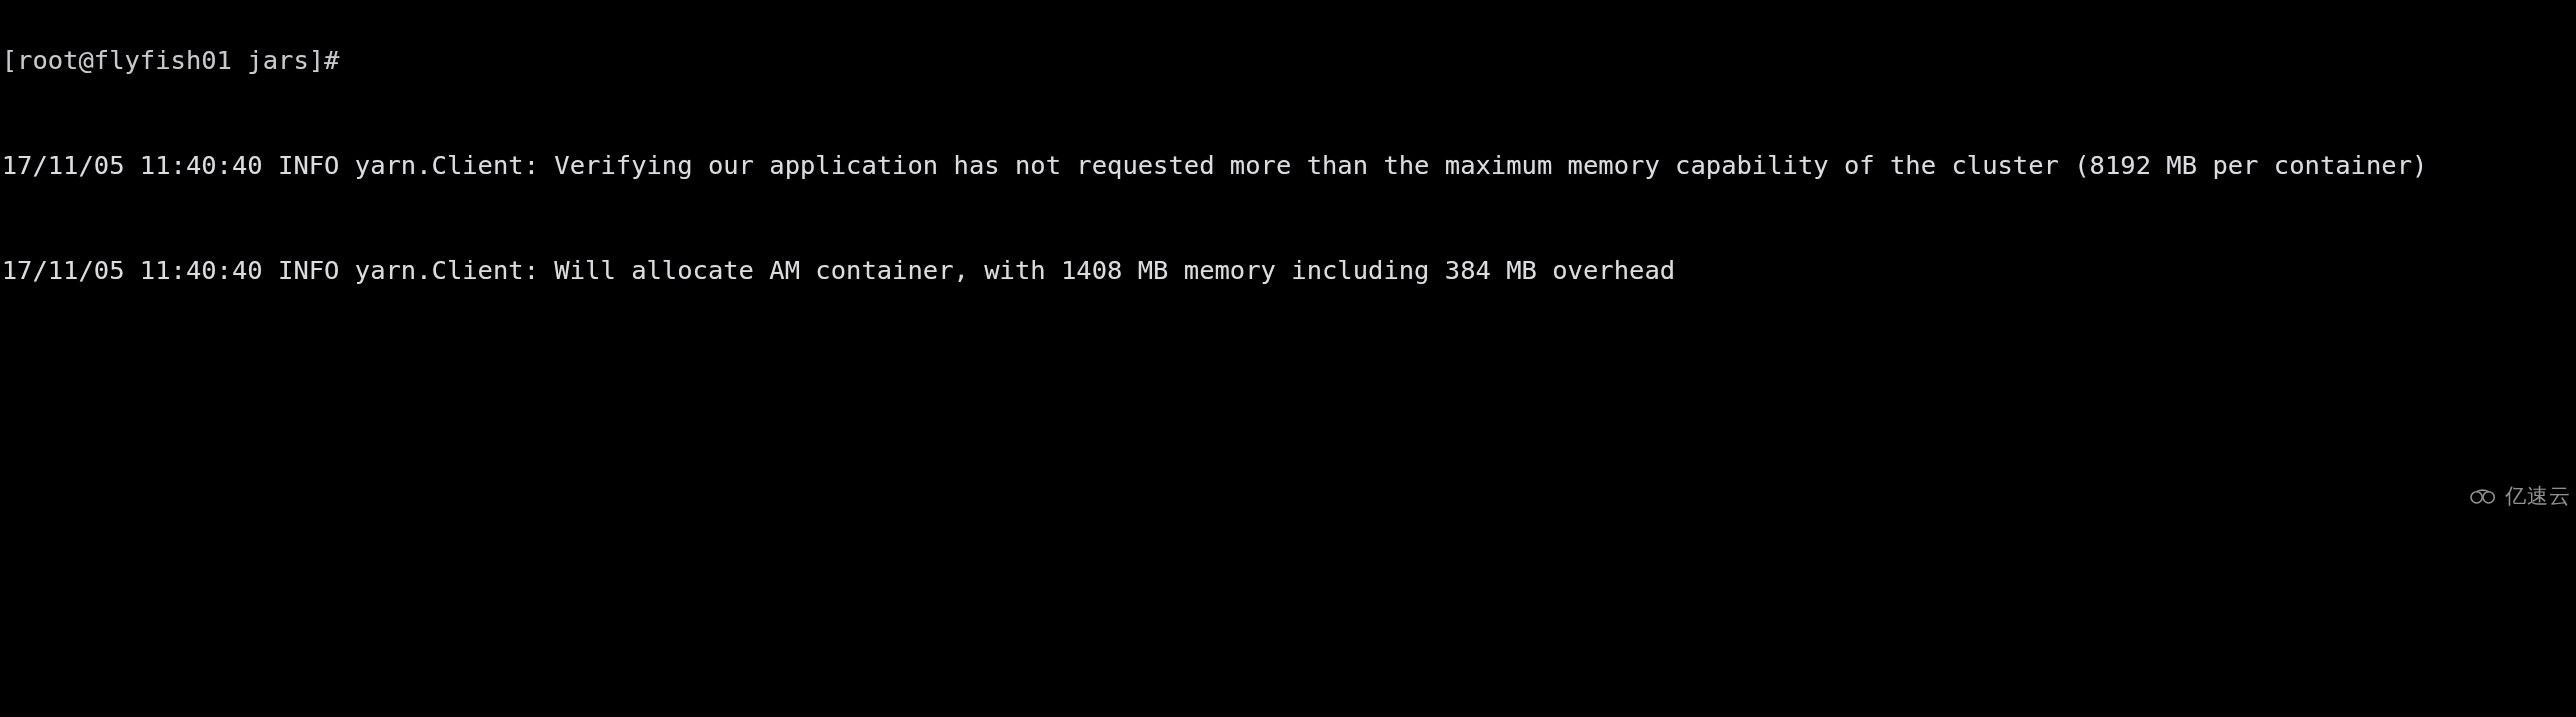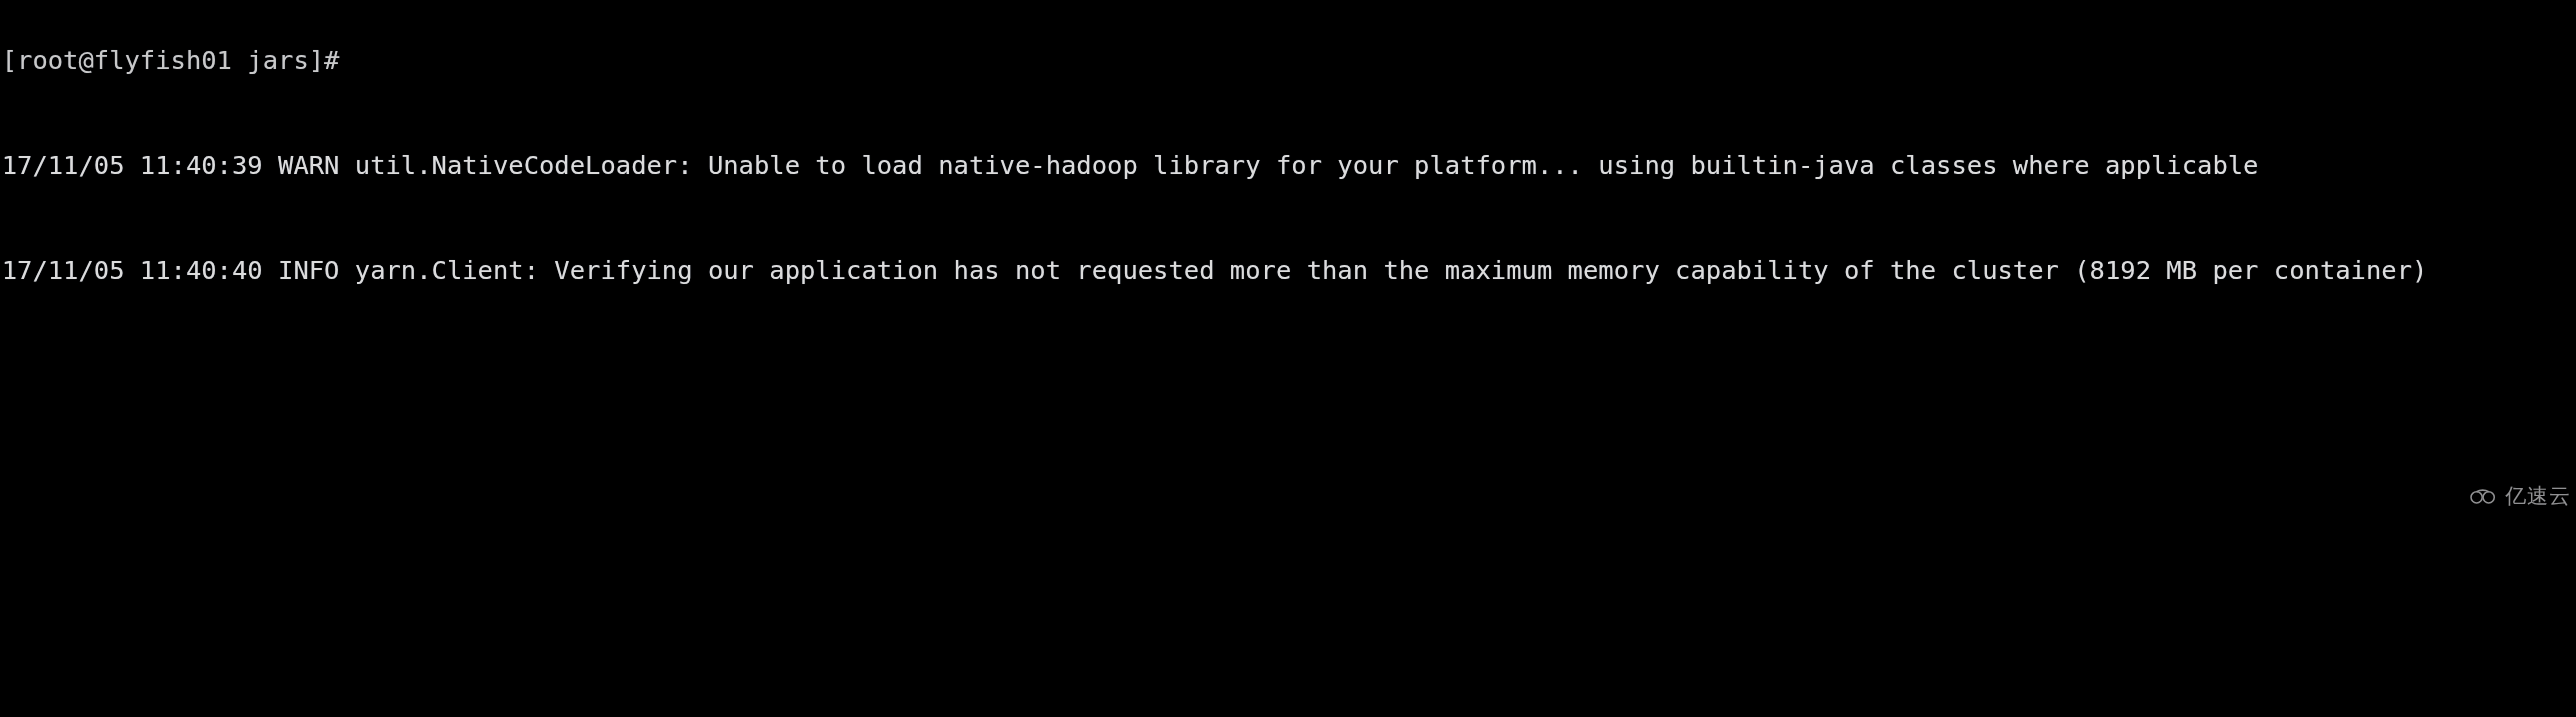--- a/index.html
+++ b/index.html
@@ -72,22 +72,22 @@
   }
 </style>
 </head>
 <body>
 
 <div id="terminal">
   <div class="scan-top"></div>
 
   <div id="screen">
     <div class="line dim">[root@flyfish01 jars]#</div>
-    <div class="line">17/11/05 11:40:39 WARN util.NativeCodeLoader: Unable to load native-hadoop library for your platform... using builtin-java classes where applicable</div>
     <div class="line">17/11/05 11:40:40 INFO yarn.Client: Verifying our application has not requested more than the maximum memory capability of the cluster (8192 MB per container)</div>
+    <div class="line">17/11/05 11:40:40 INFO yarn.Client: Will allocate AM container, with 1408 MB memory including 384 MB overhead</div>
     
     
     
     
     
     
     
     
     
     

